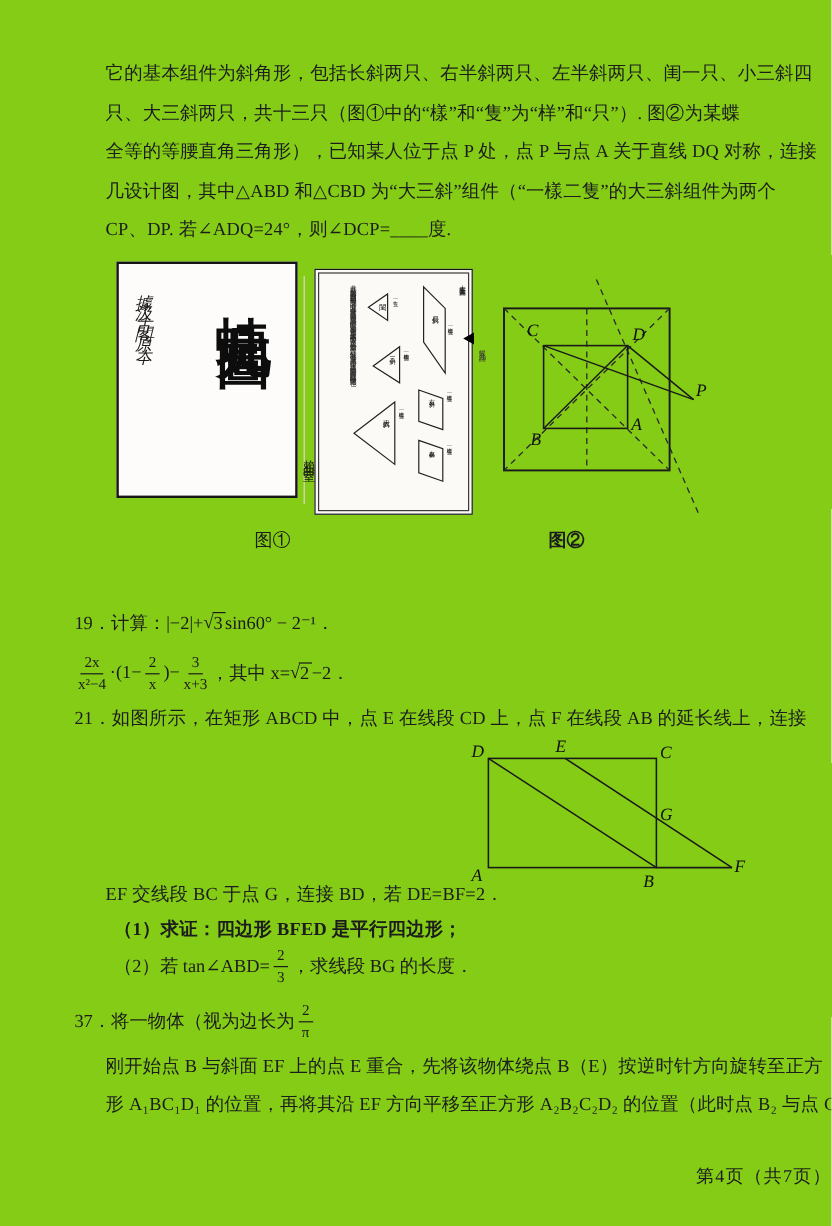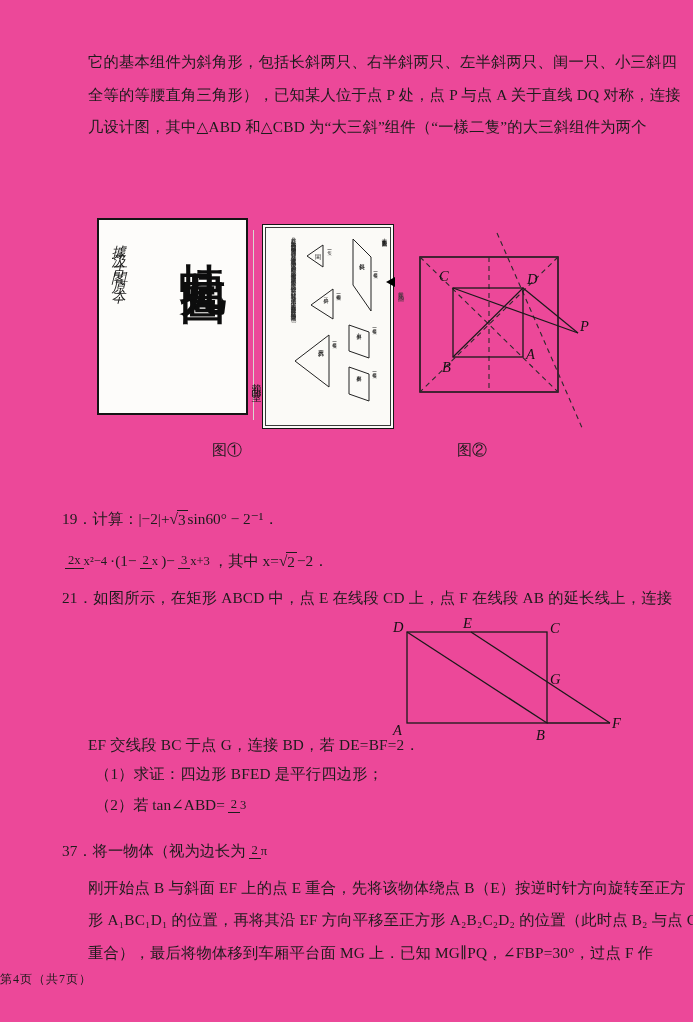--- a/index.html
+++ b/index.html
@@ -1,32 +1,32 @@
 <!DOCTYPE html>
 <html><head>
 <meta charset="utf-8">
 <style>
   html,body { margin:0; padding:0; background:#fff; }
   .page {
-    position:relative; width:693px; height:1022px; background:#ec4899;
+    position:relative; width:693px; height:1022px; background:#84cc16;
     font-family:"Liberation Serif","DejaVu Serif",serif; color:#1c1c1c; overflow:hidden;
   }
   .abs { position:absolute; white-space:nowrap; }
   .intro { position:absolute; left:88px; top:46px; }
   .intro > div { height:32.5px; line-height:32.5px; white-space:nowrap; font-size:15.3px; letter-spacing:0.2px; }
   .heading { left:68px; top:481px; font-weight:bold; font-size:15.2px; letter-spacing:0.3px; }
   .tline { font-size:15.3px; letter-spacing:0.2px; }
   .mathline { position:absolute; display:flex; align-items:center; font-size:15.3px; white-space:nowrap; }
-  .frac { display:inline-flex; flex-direction:row; align-items:center; font-size:12.6px; line-height:1.12; margin:0 3px; }
+  .frac { display:inline-flex; flex-direction:column; align-items:center; font-size:12.6px; line-height:1.12; margin:0 3px; }
   .frac .num { border-bottom:1px solid #1c1c1c; padding:0 3px 1px; }
   .frac .den { padding-top:1px; }
   .sqrt { display:inline-flex; align-items:flex-start; }
   .radsign { margin-right:-1px; }
   .radicand { border-top:1px solid #1c1c1c; padding:0 2px 0 1px; }
-  .footer { position:absolute; left:0; right:0; top:971px; text-align:left; font-size:12px; letter-spacing:1px; }
+  .footer { position:absolute; left:0; right:0; top:971px; text-align:right; font-size:15px; letter-spacing:1px; }
 
   
   .fig-cover { position:absolute; left:97px; top:218px; width:151px; height:197px;
     border:2px solid #151515; background:#fdfcfa; box-sizing:border-box; }
   .cover-title { position:absolute; top:6px; right:12px; writing-mode:vertical-rl; text-orientation:upright;
     font-size:46px; font-weight:bold; letter-spacing:10px; color:#0d0d0d; }
   .cover-note { position:absolute; top:14px; left:10px; writing-mode:vertical-rl; text-orientation:upright;
     font-size:14px; font-style:italic; letter-spacing:9px; color:#1a1a1a; }
   .spine { position:absolute; left:253px; top:230px; width:1px; height:190px; background:#dad6d0; }
 
@@ -57,22 +57,24 @@
 
   .cap { position:absolute; width:70px; text-align:center; font-size:15px; }
 </style>
 </head>
 <body>
 
 <div class="page">
 
   <div class="intro">
     <div>它的基本组件为斜角形，包括长斜两只、右半斜两只、左半斜两只、闺一只、小三斜四</div>
+    <div>只、大三斜两只，共十三只（图①中的“樣”和“隻”为“样”和“只”）. 图②为某蝶</div>
     <div>全等的等腰直角三角形），已知某人位于点 P 处，点 P 与点 A 关于直线 DQ 对称，连接</div>
     <div>几设计图，其中△ABD 和△CBD 为“大三斜”组件（“一樣二隻”的大三斜组件为两个</div>
+    <div>CP、DP. 若∠ADQ=24°，则∠DCP=____度.</div>
   </div>
 
   <div class="fig-cover">
     <div class="cover-title">蜨几圖</div>
     <div class="cover-note">據汲古閣原夲</div>
   </div>
   <div class="spine"></div>
 
   <div class="fig-book">
     <div class="book-inner"></div>
@@ -122,21 +124,21 @@
       </g>
     </svg>
     <span class="pt" style="left:34px; top:50px;">C</span>
     <span class="pt" style="left:122px; top:53px;">D</span>
     <span class="pt" style="left:121px; top:128px;">A</span>
     <span class="pt" style="left:37px; top:141px;">B</span>
     <span class="pt" style="left:175px; top:100px;">P</span>
   </div>
 
   <div class="cap" style="left:192px; top:441px;">图①</div>
-  <div class="cap" style="left:437px; top:441px;">图②</div>
+  <div class="cap" style="left:437px; top:441px;font-weight:bold;">图②</div>
 
 
   <div class="mathline" style="left:62px; top:509px;">
     <span>19．计算：|−2|+</span>
       <span class="sqrt">
         <span class="radsign">√</span>
         <span class="radicand">3</span>
       </span>
       <span>sin60° − 2⁻¹．</span>
   </div>
@@ -178,35 +180,35 @@
     <span class="pt" style="left:0px; top:3px;">D</span>
     <span class="pt" style="left:70px; top:-1px;">E</span>
     <span class="pt" style="left:157px; top:4px;">C</span>
     <span class="pt" style="left:157px; top:55px;">G</span>
     <span class="pt" style="left:0px; top:106px;">A</span>
     <span class="pt" style="left:143px; top:111px;">B</span>
     <span class="pt" style="left:219px; top:99px;">F</span>
   </div>
 
   <div class="abs tline" style="left:88px; top:735px;">EF 交线段 BC 于点 G，连接 BD，若 DE=BF=2．</div>
-  <div class="abs tline" style="left:95px; top:764px;">（1）求证：四边形 BFED 是平行四边形；</div>
+  <div class="abs tline" style="left:95px; top:764px;font-weight:bold;">（1）求证：四边形 BFED 是平行四边形；</div>
   <div class="mathline" style="left:95px; top:789px; height:32px;">
     <span>（2）若 tan∠ABD=</span>
     <span class="frac">
         <span class="num">2</span>
         <span class="den">3</span>
       </span>
+    <span>，求线段 BG 的长度．</span>
   </div>
 
   <div class="mathline" style="left:62px; top:833px; height:36px;">
     <span>37．将一物体（视为边长为</span>
     <span class="frac">
         <span class="num">2</span>
         <span class="den">π</span>
       </span>
   </div>
   <div class="abs tline" style="left:88px; top:878px;">刚开始点 B 与斜面 EF 上的点 E 重合，先将该物体绕点 B（E）按逆时针方向旋转至正方</div>
   <div class="abs tline" style="left:88px; top:910px;">形 A₁BC₁D₁ 的位置，再将其沿 EF 方向平移至正方形 A₂B₂C₂D₂ 的位置（此时点 B₂ 与点 G</div>
-  <div class="abs tline" style="left:88px; top:943px;">重合），最后将物体移到车厢平台面 MG 上．已知 MG∥PQ，∠FBP=30°，过点 F 作</div>
 
   <div class="footer">第4页（共7页）</div>
 
 </div>
 
 </body></html>

